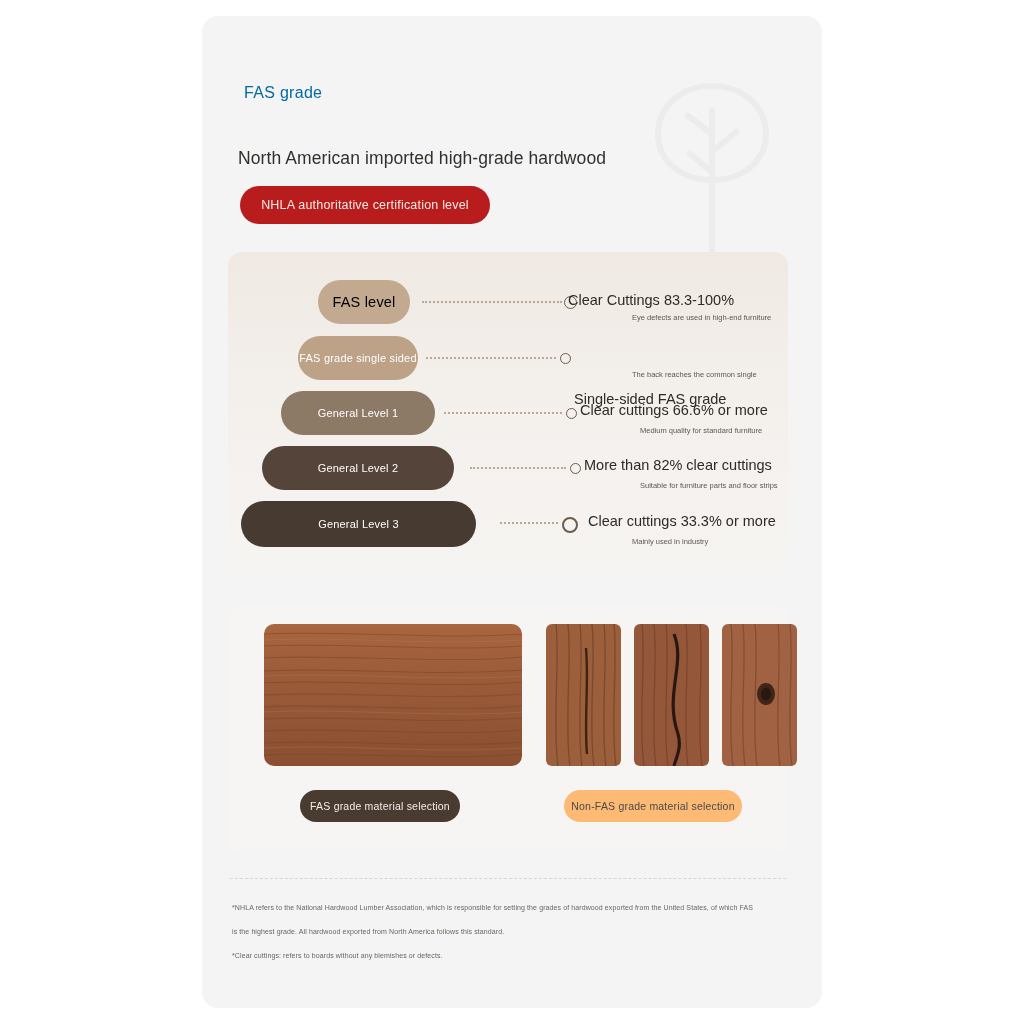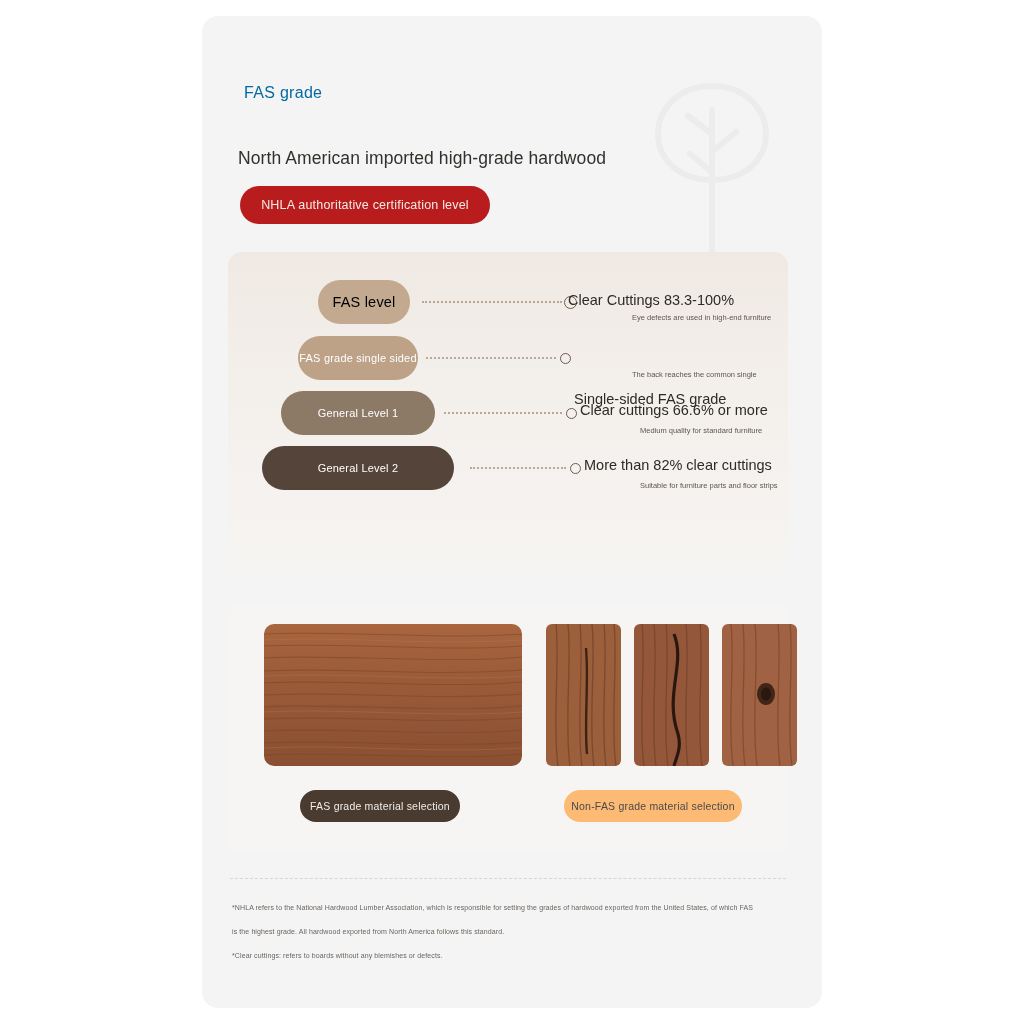--- a/index.html
+++ b/index.html
@@ -238,20 +238,27 @@
     </div>
 
     <div class="grade-row" style="top:194px;">
       <div class="grade-pill" style="left:34px; width:192px; background:#55443a;">General Level 2</div>
       <div class="dots" style="left:242px; width:96px;"></div>
       <div class="circle" style="left:342px; width:9px; height:9px; top:17px;"></div>
       <div class="g-head" style="left:356px; top:11px;">More than 82% clear cuttings</div>
       <div class="g-sub" style="left:368px; top:35px;">Suitable for furniture parts and floor strips</div>
     </div>
 
+    <div class="grade-row" style="top:249px;">
+      <div class="grade-pill" style="left:13px; width:235px; background:#473a31; height:46px;">General Level 3</div>
+      <div class="dots" style="left:272px; width:58px;"></div>
+      <div class="circle" style="left:334px; width:12px; height:12px; top:16px; border-width:2px;"></div>
+      <div class="g-head" style="left:360px; top:12px;">Clear cuttings 33.3% or more</div>
+      <div class="g-sub" style="left:360px; top:36px;">Mainly used in industry</div>
+    </div>
   </div>
 
   <div class="panel2">
 
     <div class="board-big">
       <svg class="wood" viewBox="0 0 258 142" preserveAspectRatio="none">
         <defs>
           <linearGradient id="w1" x1="0" y1="0" x2="0" y2="1">
             <stop offset="0%" stop-color="#a9663f"></stop>
             <stop offset="40%" stop-color="#9a5b39"></stop>

